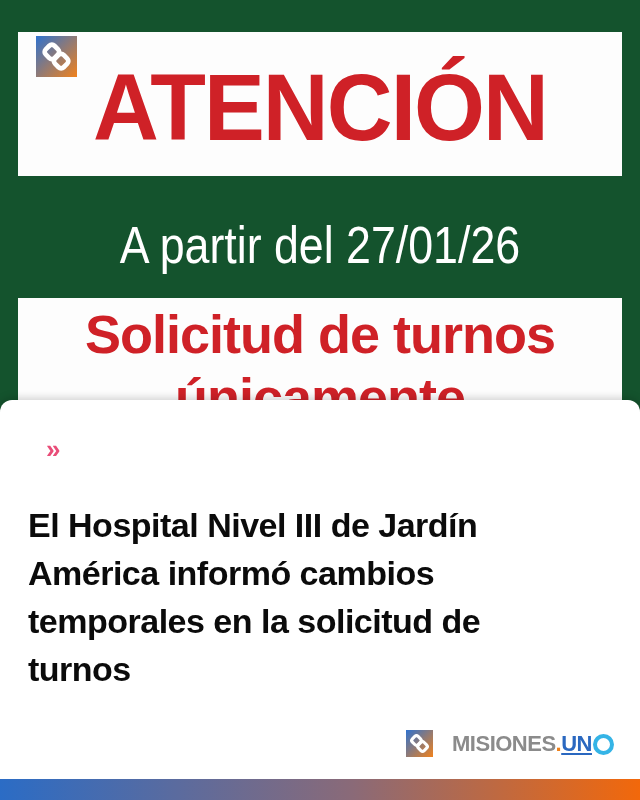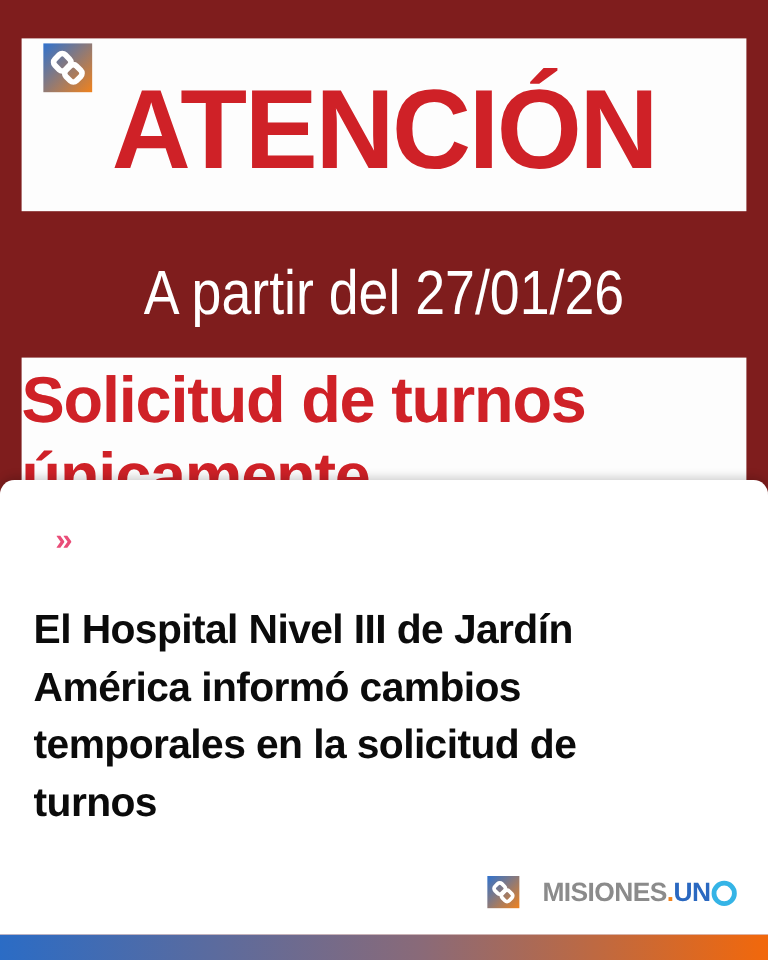--- a/index.html
+++ b/index.html
@@ -3,21 +3,21 @@
 <meta charset="utf-8">
 <style>
   html,body{margin:0;padding:0;}
   body{
     width:640px;height:800px;overflow:hidden;
     font-family:"Liberation Sans", sans-serif;
     background:#ffffff;
   }
   .poster{
     position:relative;width:640px;height:800px;
-    background:#7f1d1d;overflow:hidden;
+    background:#14532d;overflow:hidden;
   }
 
   
   .banner1{
     position:absolute;left:18px;top:32px;width:604px;height:144px;
     background:#fdfdfd;
   }
   .atencion{
     position:absolute;left:0;right:0;top:0;bottom:0;
     display:flex;align-items:center;justify-content:center;
@@ -39,21 +39,21 @@
     white-space:nowrap;
   }
 
   
   .banner2{
     position:absolute;left:18px;top:298px;width:604px;height:130px;
     background:#fdfdfd;overflow:hidden;
   }
   .notice{
     margin-top:5px;
-    color:#cf2127;
+    text-align:center;color:#cf2127;
     font-size:54px;line-height:63px;font-weight:bold;
     letter-spacing:-1px;white-space:pre-line;
   }
 
   
   .card{
     position:absolute;left:0;top:400px;width:640px;height:379px;
     background:#ffffff;border-radius:12px 12px 0 0;
     box-shadow:0 -2px 8px rgba(0,0,0,0.18);
     z-index:2;
@@ -76,21 +76,21 @@
     position:absolute;right:26px;bottom:22px;
     display:flex;align-items:center;gap:19px;
   }
   .brand-icon{width:27px;height:27px;line-height:0;}
   .brand-text{
     font-size:22px;font-weight:bold;letter-spacing:-0.5px;
     display:flex;align-items:baseline;
   }
   .brand-name{color:#8b8b8b;}
   .brand-dot{color:#f0821c;}
-  .brand-suffix{color:#2a68c0;}
+  .brand-suffix{color:#2a68c0;text-decoration:underline;}
   .brand-o{
     display:inline-block;width:13px;height:13px;
     border:4px solid #35b4e6;border-radius:50%;
     margin-left:1px;align-self:center;margin-top:2px;
   }
 
   
   .footer-bar{
     position:absolute;left:0;bottom:0;width:640px;height:21px;
     background:linear-gradient(90deg,#2b6cc5 0%,#8a6a78 55%,#f2680b 100%);

